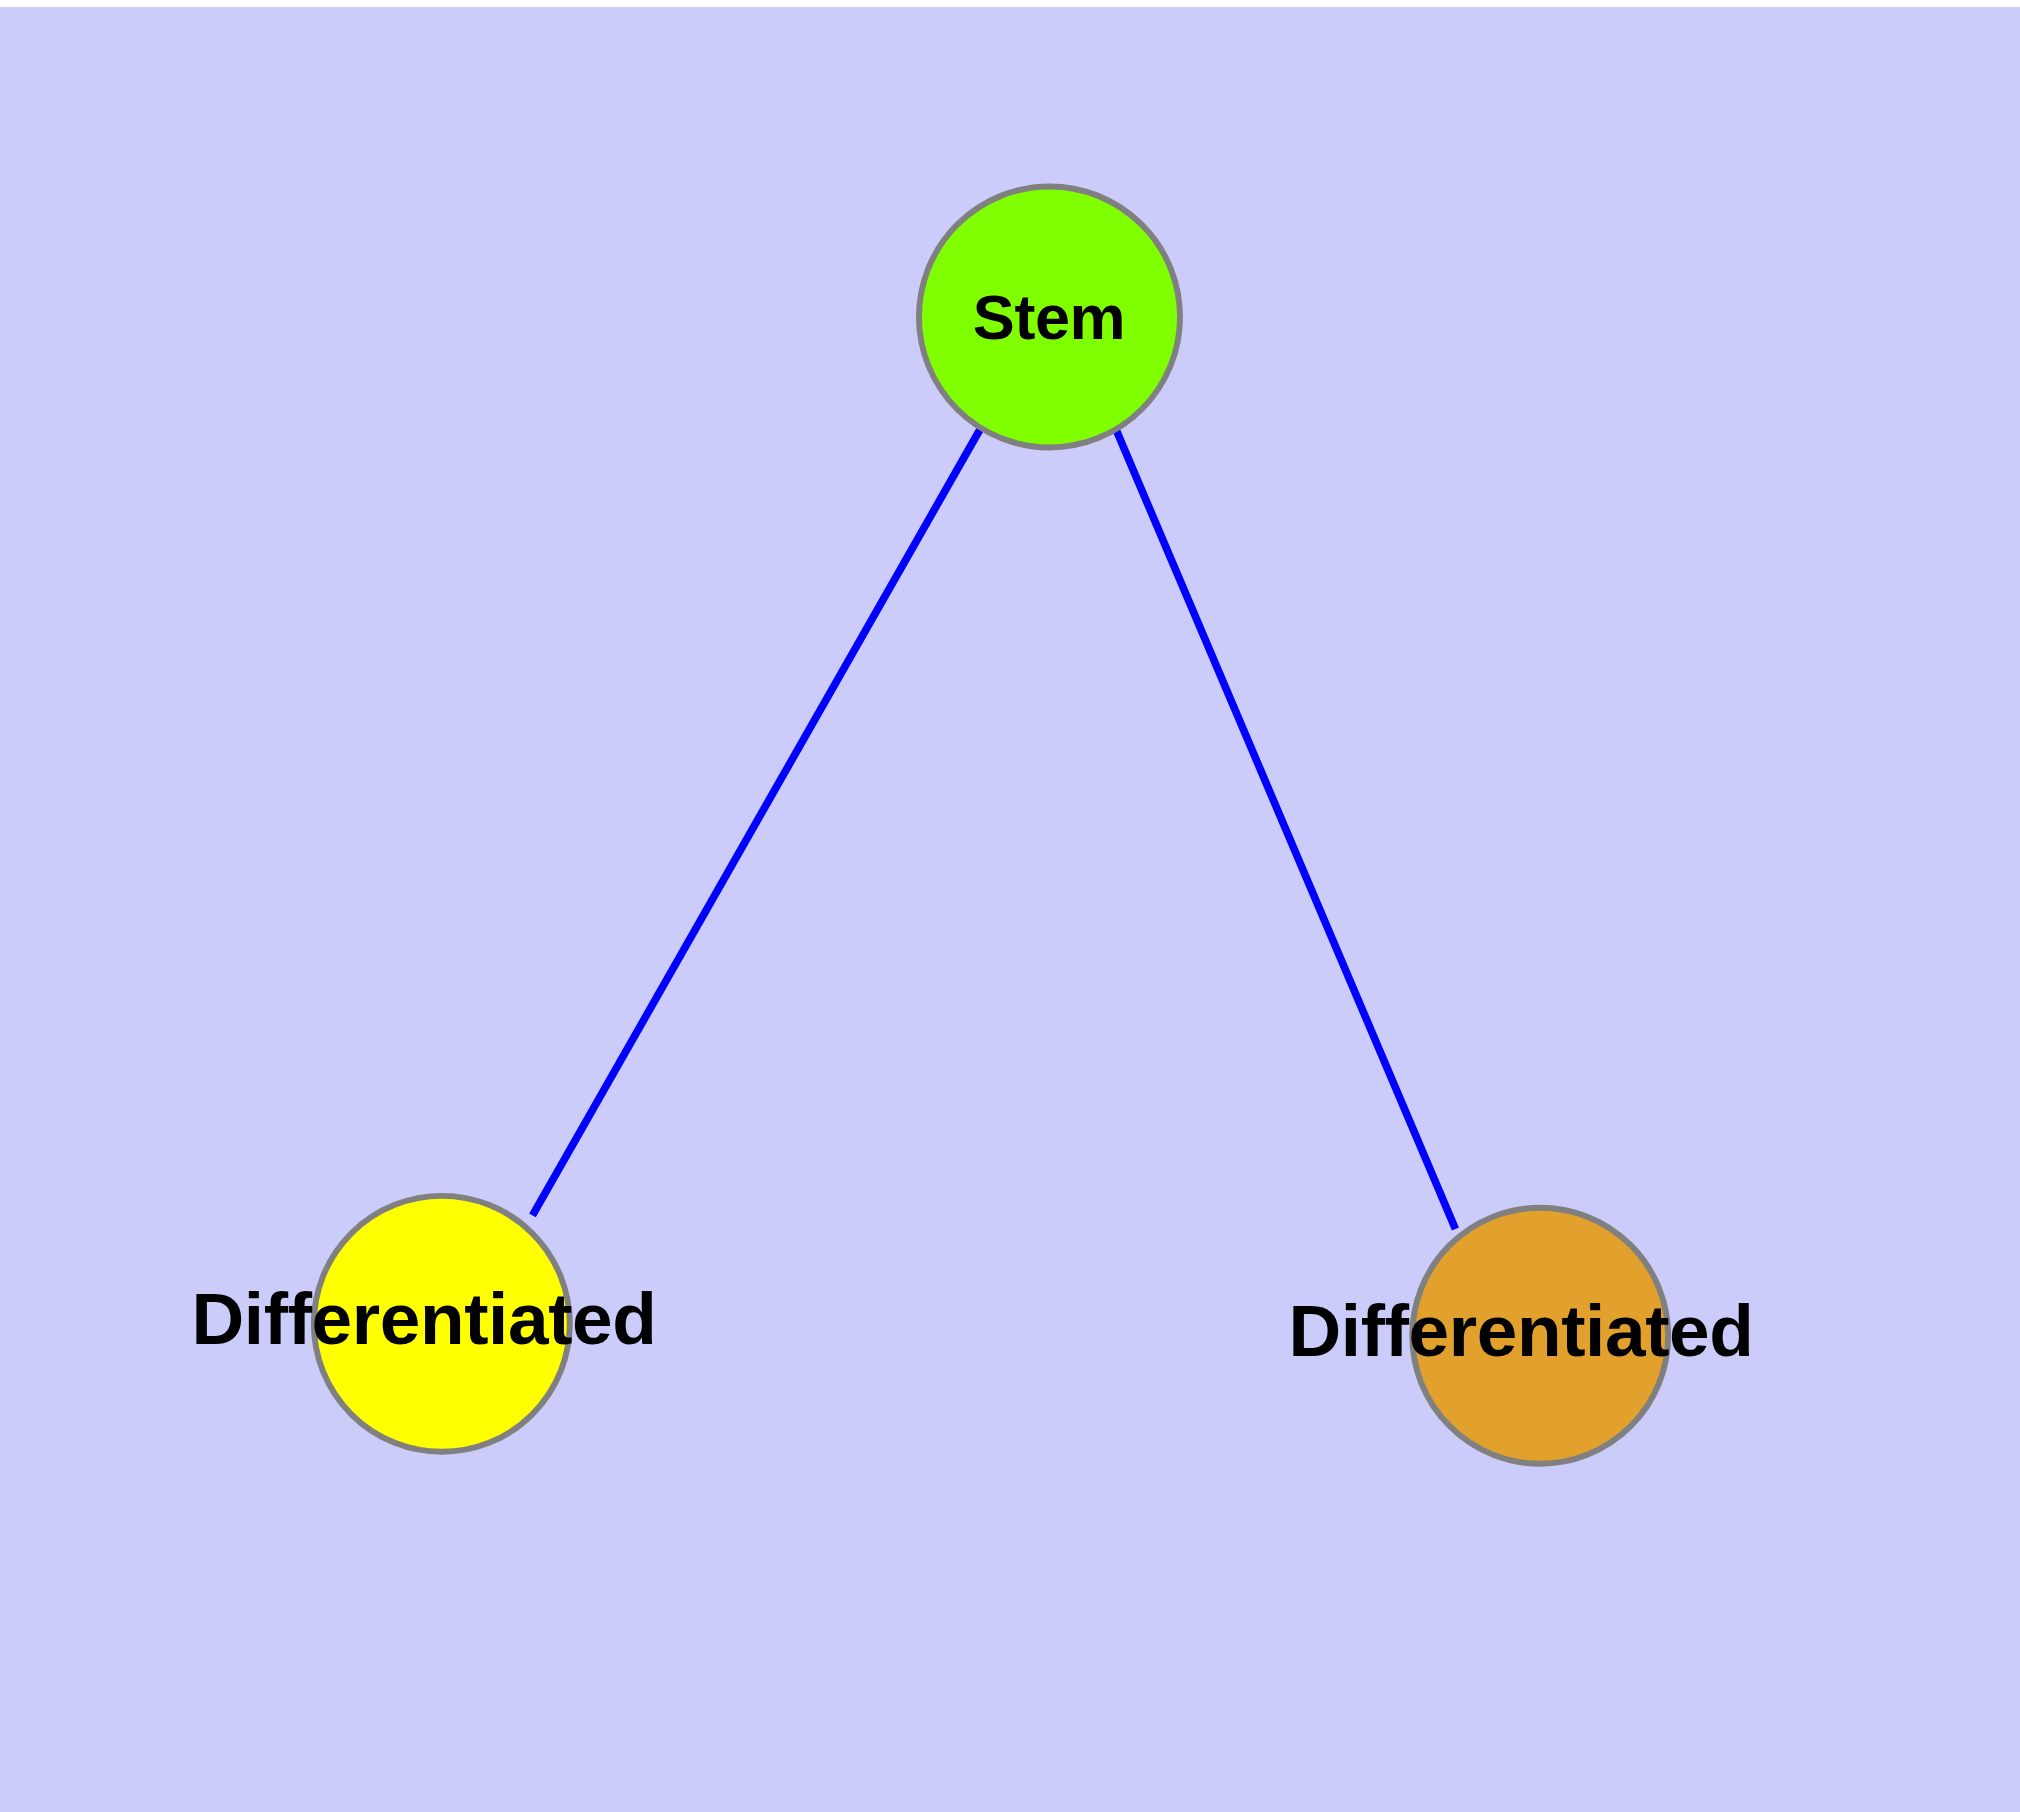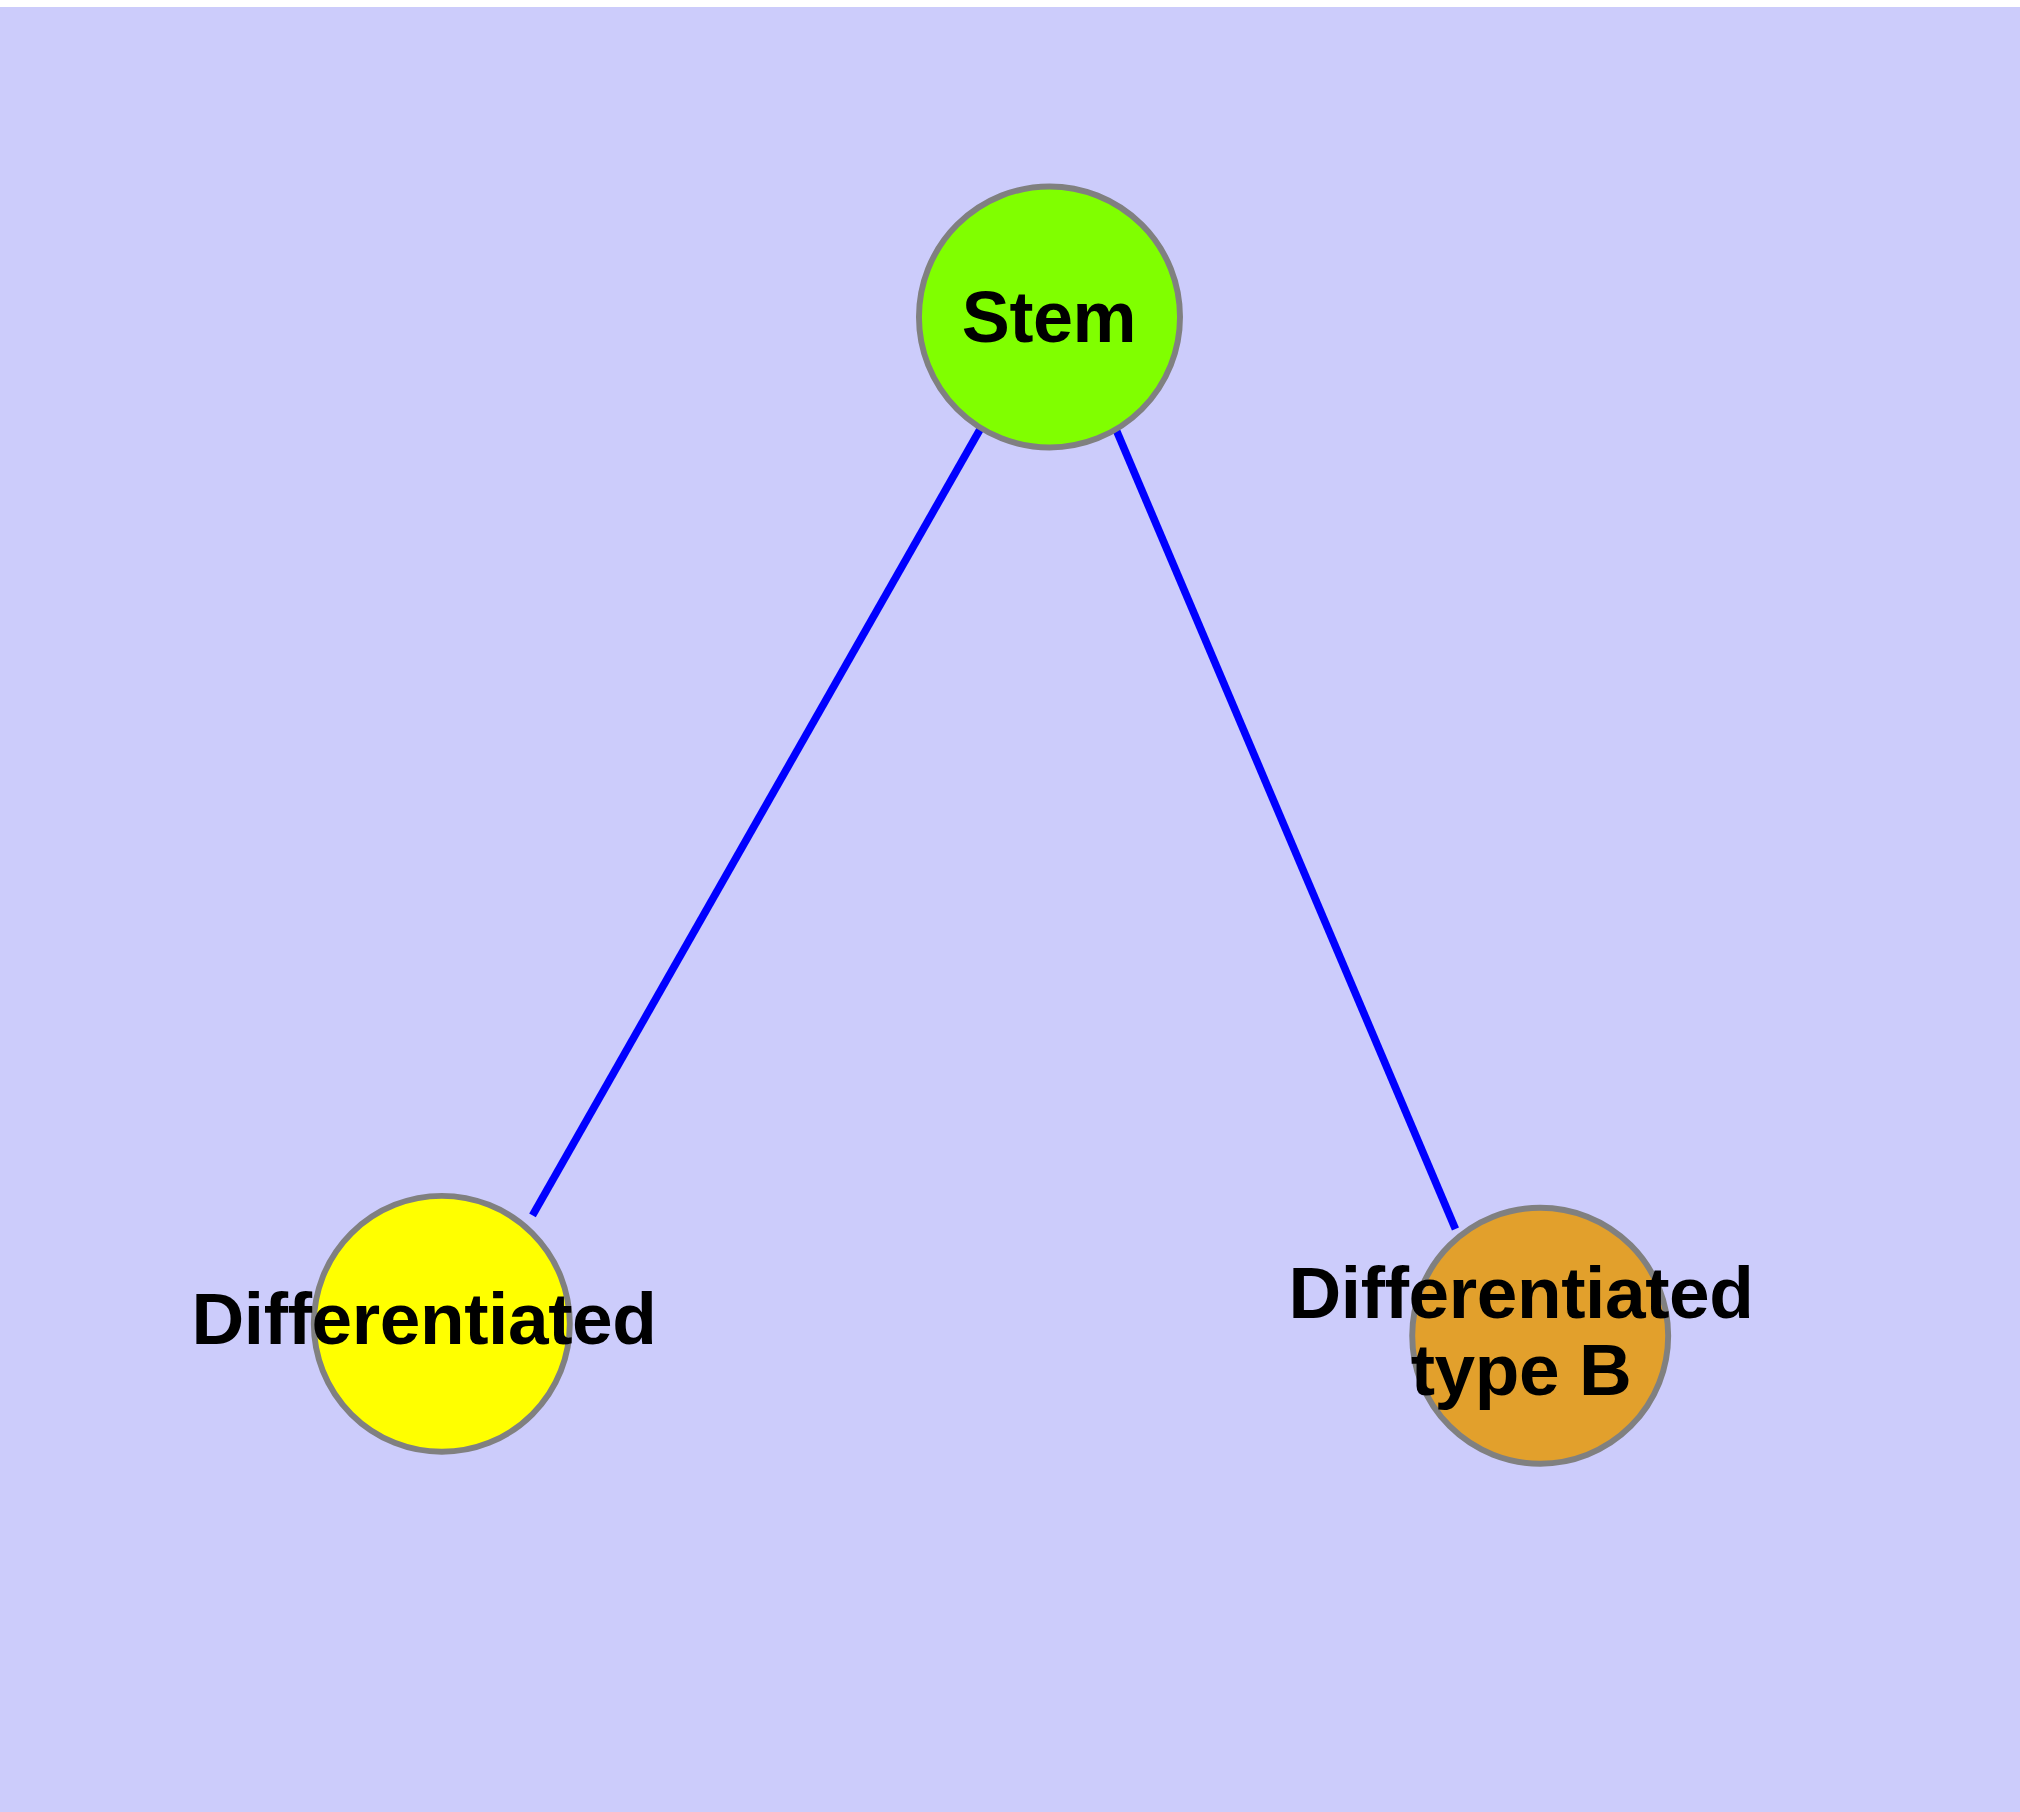--- a/index.html
+++ b/index.html
@@ -46,21 +46,21 @@
     color: #000000;
     font-weight: bold;
     text-align: center;
     white-space: pre;
     line-height: 1.06;
     letter-spacing: -0.4px;
     pointer-events: none;
     user-select: none;
   }
   #label-stem {
-    font-size: 72px;
+    font-size: 63px;
     left: 1049px;
     top: 317px;
     transform: translate(-50%, -50%);
   }
   #label-a {
     font-size: 73px;
     left: 424px;
     top: 1319px;
     transform: translate(-50%, -50%);
   }
@@ -89,16 +89,16 @@
       <circle class="node-circle" cx="1238" cy="374" r="154" fill="#80ff00" style="stroke: rgb(128, 128, 128); stroke-width: 7;"></circle>
       <circle class="node-circle" cx="521" cy="1562" r="151" fill="#ffff00" style="stroke: rgb(128, 128, 128); stroke-width: 7;"></circle>
       <circle class="node-circle" cx="1817" cy="1576" r="151" fill="#e2a02c" style="stroke: rgb(128, 128, 128); stroke-width: 7;"></circle>
     </g>
   </svg>
 
   <div class="node-label" id="label-stem" style="color: rgb(0, 0, 0);"><span>Stem</span></div>
 
   <div class="node-label" id="label-a" style="color: rgb(0, 0, 0);"><span>Differentiated</span><br></div>
 
-  <div class="node-label" id="label-b" style="color: rgb(0, 0, 0);"><span>Differentiated</span><br><span>type B</span></div>
+  <div class="node-label" id="label-b" style="color: rgb(0, 0, 0);"><span>Differentiated</span><br></div>
 
 </div>
 
 
 </body></html>

